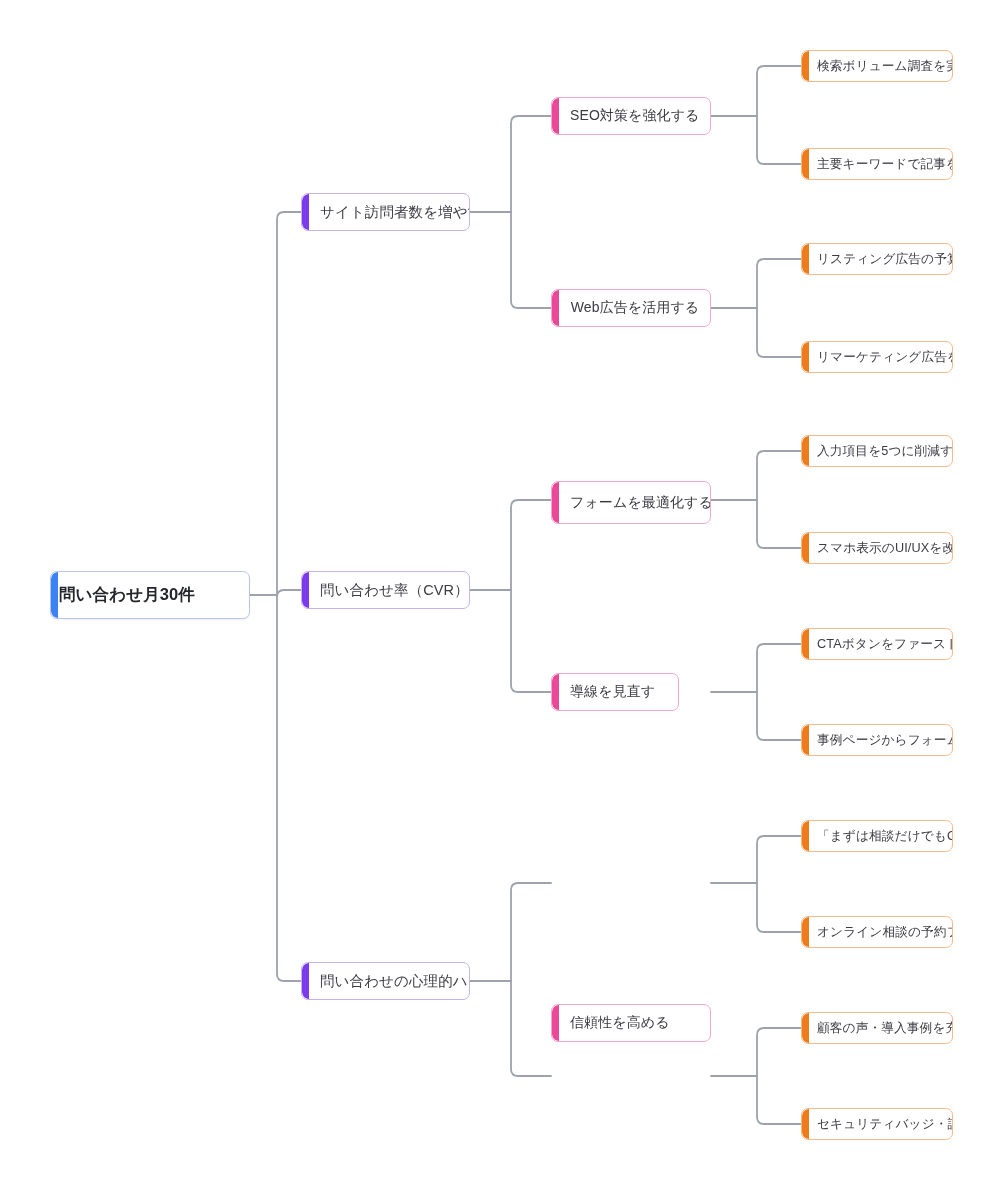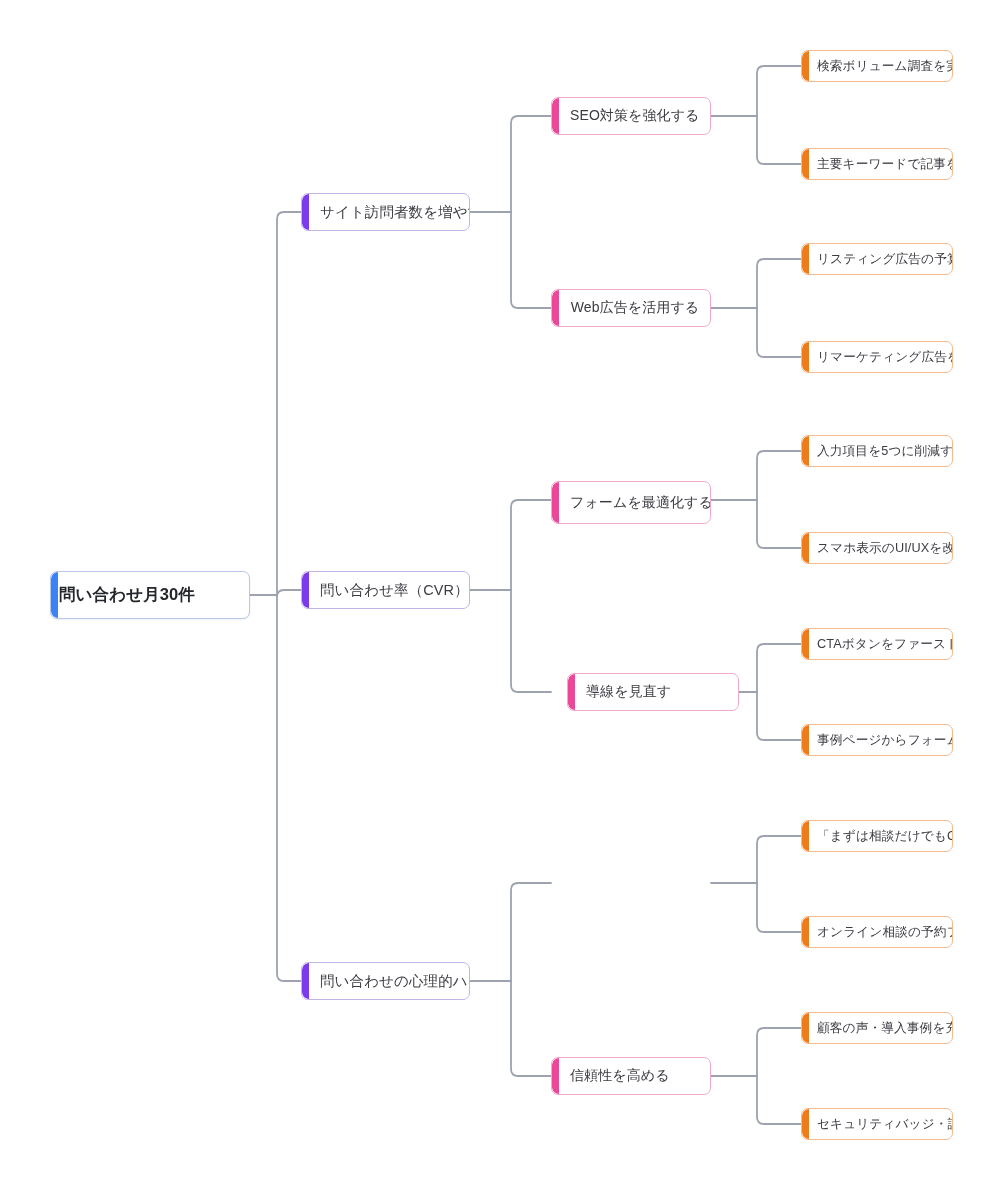--- a/index.html
+++ b/index.html
@@ -163,21 +163,21 @@
       <div class="label">フォームを最適化する</div>
     </div>
     <div class="node leaf" style="left: 801px; top: 435px; width: 152px; height: 32px;">
       <div class="accent"></div>
       <div class="label">入力項目を5つに削減する</div>
     </div>
     <div class="node leaf" style="left: 801px; top: 532px; width: 152px; height: 32px;">
       <div class="accent"></div>
       <div class="label">スマホ表示のUI/UXを改…</div>
     </div>
-    <div class="node l3" style="left: 567px; top: 673px; width: 172px; height: 38px;">
+    <div class="node l3" style="left: 551px; top: 673px; width: 128px; height: 38px;">
       <div class="accent"></div>
       <div class="label">導線を見直す</div>
     </div>
     <div class="node leaf" style="left: 801px; top: 628px; width: 152px; height: 32px;">
       <div class="accent"></div>
       <div class="label">CTAボタンをファースト…</div>
     </div>
     <div class="node leaf" style="left: 801px; top: 724px; width: 152px; height: 32px;">
       <div class="accent"></div>
       <div class="label">事例ページからフォーム…</div>
@@ -187,21 +187,21 @@
       <div class="label">問い合わせの心理的ハ…</div>
     </div>
     <div class="node leaf" style="left: 801px; top: 820px; width: 152px; height: 32px;">
       <div class="accent"></div>
       <div class="label">「まずは相談だけでもO…</div>
     </div>
     <div class="node leaf" style="left: 801px; top: 916px; width: 152px; height: 32px;">
       <div class="accent"></div>
       <div class="label">オンライン相談の予約フ…</div>
     </div>
-    <div class="node l3" style="left: 551px; top: 1057px; width: 160px; height: 38px;">
+    <div class="node l3" style="left: 551px; top: 1004px; width: 160px; height: 38px;">
       <div class="accent"></div>
       <div class="label">信頼性を高める</div>
     </div>
     <div class="node leaf" style="left: 801px; top: 1012px; width: 152px; height: 32px;">
       <div class="accent"></div>
       <div class="label">顧客の声・導入事例を充…</div>
     </div>
     <div class="node leaf" style="left: 801px; top: 1108px; width: 152px; height: 32px;">
       <div class="accent"></div>
       <div class="label">セキュリティバッジ・認…</div>

